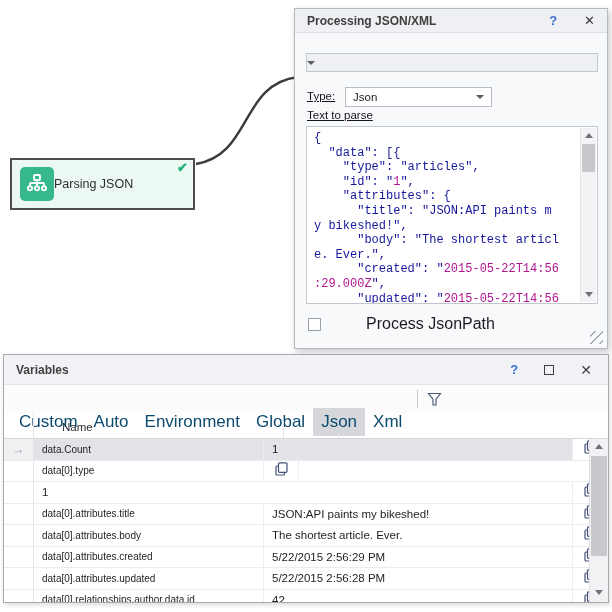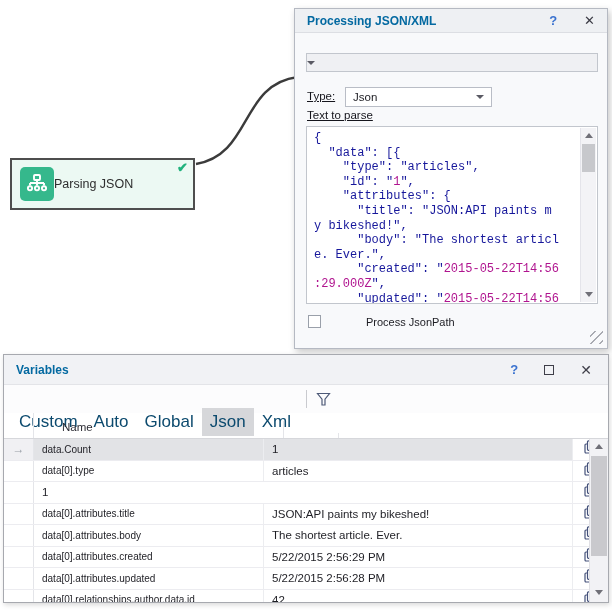--- a/index.html
+++ b/index.html
@@ -16,21 +16,21 @@
   .node-icon { width:34px; height:34px; margin-left:8px; border-radius:5px;
                background:#35b88c; display:flex; align-items:center; justify-content:center; flex:0 0 auto; }
   .node-label { margin-left:0; font-size:12.5px; color:#2e2e2e; }
   .node-check { position:absolute; top:0px; right:5px; color:#21b27d; font-size:13px; font-weight:bold; }
 
   
   .panel { position:absolute; left:294px; top:8px; width:314px; height:341px;
            background:#f8f9fb; border:1px solid #b5b9c2; box-shadow:2px 3px 7px rgba(0,0,0,0.22); }
   .titlebar { height:24px; background:#eef0f3; border-bottom:1px solid #dcdee3;
               display:flex; align-items:center; }
-  .titlebar .title { margin-left:12px; font-size:12px; font-weight:bold; color:#0369a1; }
+  .titlebar .title { margin-left:12px; font-size:12px; font-weight:bold; color:#404040; }
   .tb-spacer { flex:1; }
   .help-btn { color:#3a72cf; font-weight:bold; font-size:13px; margin-right:27px; cursor:default; }
   .close-btn { color:#3a3a44; font-size:13px; margin-right:12px; cursor:default; }
 
   .dd-arrow { width:0; height:0; border-left:4px solid transparent; border-right:4px solid transparent;
               border-top:4px solid #5a5a64; margin-right:7px; }
   .sel-wide { position:absolute; left:11px; top:44px; width:292px; height:19px;
               background:#eff0f3; border:1px solid #c2c6cd; display:flex; align-items:center; font-size:11.5px; color:#1c1c22; }
   .sel-wide .val { flex:1; text-align:center; }
   .lbl-link { font-size:11.5px; color:#15151c; text-decoration:underline; position:absolute; }
@@ -48,21 +48,21 @@
   .code .v { color:#b0148f; }
   .vsb { position:absolute; top:1px; right:1px; bottom:1px; width:16px; background:#f3f3f6; border-left:1px solid #e4e4ea; }
   .sb-up, .sb-dn { position:absolute; left:0; width:16px; height:15px; display:flex; align-items:center; justify-content:center; }
   .sb-up { top:0; } .sb-dn { bottom:0; }
   .tri-up { width:0; height:0; border-left:4px solid transparent; border-right:4px solid transparent; border-bottom:5px solid #707078; }
   .tri-dn { width:0; height:0; border-left:4px solid transparent; border-right:4px solid transparent; border-top:5px solid #707078; }
   .vsb .thumb { position:absolute; left:1px; right:1px; top:16px; height:28px; background:#c7c8cc; }
 
   .chk-row { position:absolute; left:13px; top:306px; display:flex; align-items:center; }
   .chk-box { width:13px; height:13px; background:#fff; border:1px solid #9aa0aa; }
-  .chk-label { margin-left:8px; font-size:11px; color:#1c1c22;padding-left:37px; }
+  .chk-label { margin-left:8px; font-size:16px; color:#1c1c22;padding-left:37px; }
   .grip { position:absolute; right:4px; bottom:4px; width:13px; height:13px;
           background:repeating-linear-gradient(135deg, transparent 0 3px, #a9abb2 3px 4.5px, transparent 4.5px 6px); }
 
   
   .vwin { position:absolute; left:3px; top:354px; width:606px; height:249px;
           background:#ffffff; border:1px solid #a7a9af; box-shadow:1px 2px 5px rgba(0,0,0,0.15); overflow:hidden; }
   .vwin .titlebar { height:30px; background:#f1f2f5; border-bottom:1px solid #e3e4e8; }
   .win-ctrls { display:flex; align-items:center; gap:26px; margin-right:16px; }
   .max-btn { width:10px; height:10px; border:1.6px solid #3e3e48; }
   .x-btn { color:#3e3e48; font-size:14px; line-height:10px; }
@@ -172,20 +172,21 @@
       <span class="win-ctrls">
         <span class="q-btn">?</span>
         <span class="max-btn"></span>
         <span class="x-btn">✕</span>
       </span>
     </div>
 
     <div class="tabbar" id="tabbar">
         <span class="tab">Custom</span>
         <span class="tab">Auto</span>
+        <span class="tab">Environment</span>
         <span class="tab">Global</span>
         <span class="tab sel">Json</span>
         <span class="tab">Xml</span>
         <span class="tab-sep"></span>
         <span class="filter-ic">
           <svg width="15" height="15" viewBox="0 0 15 15" fill="none" stroke="#4e5a78" stroke-width="1.2">
             <path d="M1.5,1.5 H13.5 L9,7.2 V13 H6 V7.2 Z"></path>
           </svg>
         </span>
       </div>
@@ -207,21 +208,20 @@
           <div class="ccopy">
             <span><svg width="13" height="14" viewBox="0 0 13 14" fill="none" stroke="#44517a" stroke-width="1.2">
                 <rect x="3.5" y="0.8" width="8.5" height="9.5" rx="1"></rect>
                 <path d="M9.5,10.3 V12 a1,1 0 0 1 -1,1 H2 a1,1 0 0 1 -1,-1 V5 a1,1 0 0 1 1,-1 H3.5"></path>
               </svg></span>
           </div>
         </div>
         <div class="vrow">
           <div class="gut"></div>
           <div class="cname">data[0].type</div>
-          <div class="cval">articles</div>
           <div class="ccopy">
             <span><svg width="13" height="14" viewBox="0 0 13 14" fill="none" stroke="#44517a" stroke-width="1.2">
                 <rect x="3.5" y="0.8" width="8.5" height="9.5" rx="1"></rect>
                 <path d="M9.5,10.3 V12 a1,1 0 0 1 -1,1 H2 a1,1 0 0 1 -1,-1 V5 a1,1 0 0 1 1,-1 H3.5"></path>
               </svg></span>
           </div>
         </div>
         <div class="vrow">
           <div class="gut"></div>
           <div class="cval">1</div>

